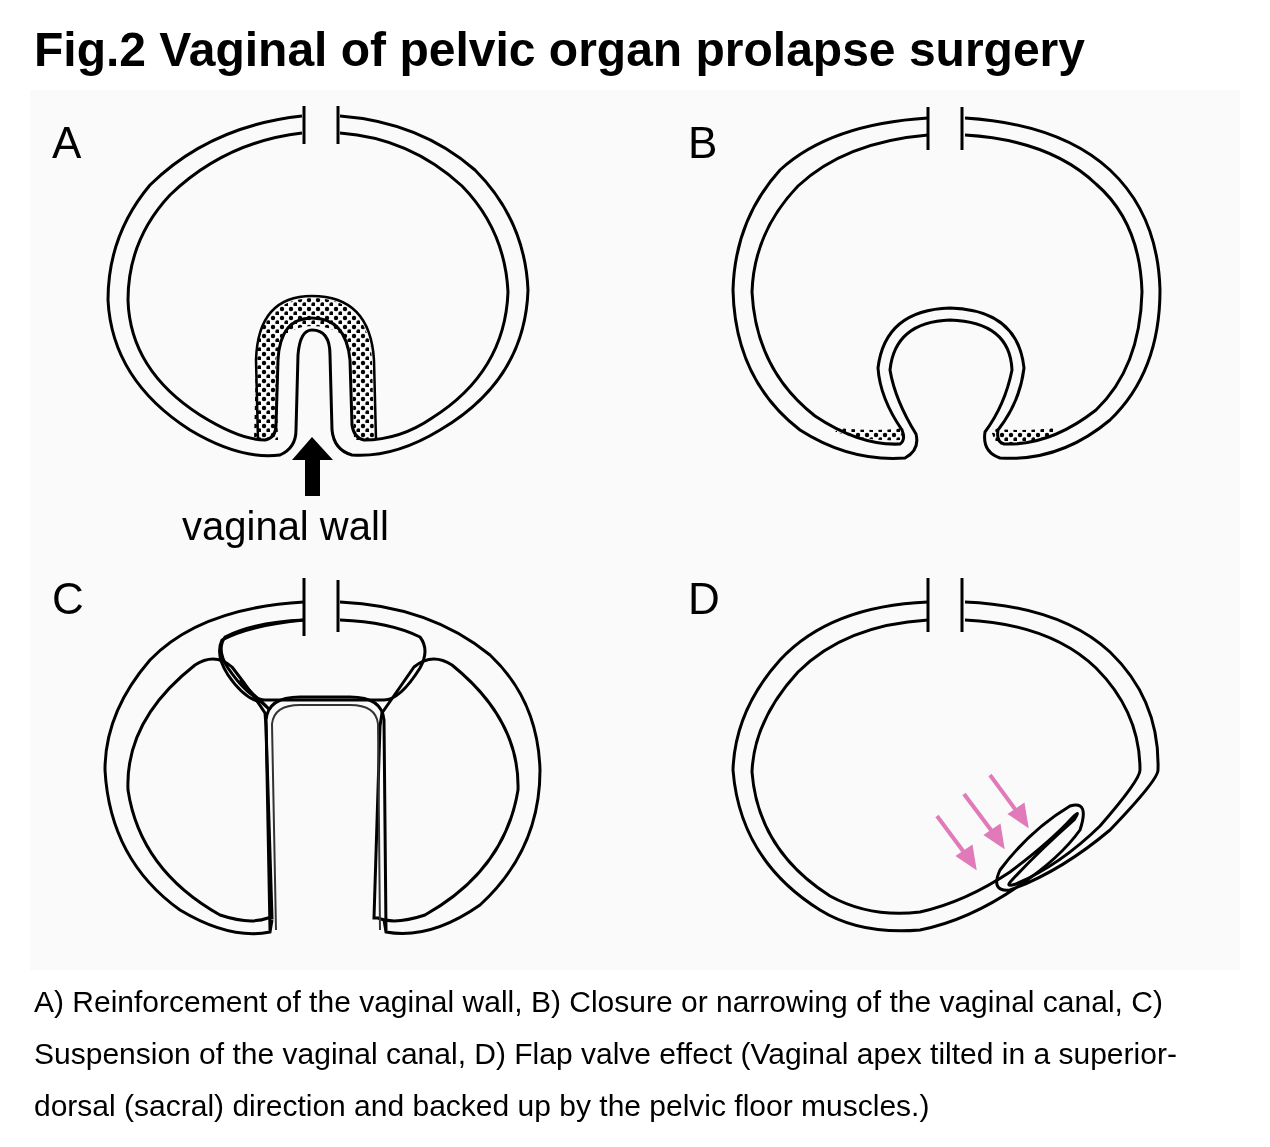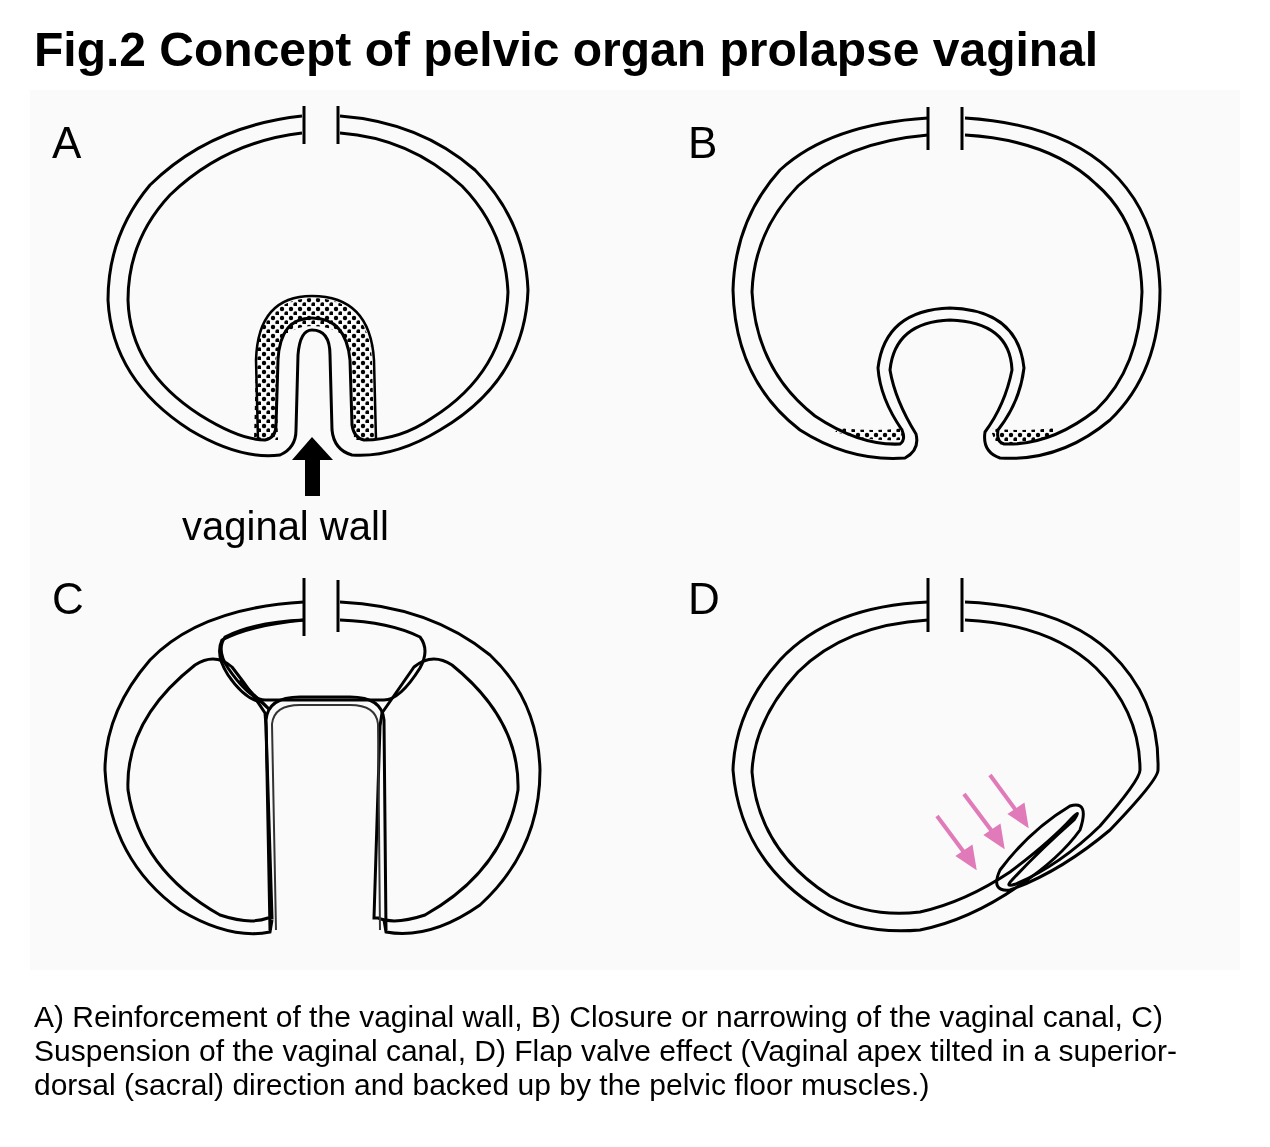--- a/index.html
+++ b/index.html
@@ -2,26 +2,26 @@
 <html><head>
 <meta charset="utf-8">
 <style>
   html, body { margin: 0; padding: 0; background: #ffffff; }
   body { width: 1270px; height: 1147px; position: relative; overflow: hidden; font-family: "Liberation Sans", sans-serif; color: #000; }
   .title { position: absolute; left: 34px; top: 22px; font-size: 48px; font-weight: bold; letter-spacing: 0px; white-space: nowrap; }
   .panel-bg { position: absolute; left: 30px; top: 90px; width: 1210px; height: 880px; background: #fafafa; }
   svg.fig { position: absolute; left: 0; top: 0; }
   .panel-label { position: absolute; font-size: 44px; font-weight: normal; }
   .annot { position: absolute; font-size: 40px; white-space: nowrap; }
-  .caption { position: absolute; left: 34px; top: 1000px; width: 1200px; font-size: 30px; line-height: 34px; }
+  .caption { position: absolute; left: 34px; top: 976px; width: 1200px; font-size: 30px; line-height: 52px; }
 </style>
 </head>
 <body>
 
-<div class="title">Fig.2 Concept of pelvic organ prolapse vaginal</div>
+<div class="title">Fig.2 Vaginal of pelvic organ prolapse surgery</div>
 <div class="panel-bg"></div>
 
 <svg class="fig" width="1270" height="1147" viewBox="0 0 1270 1147">
   <defs>
     <pattern id="dots" width="9" height="9" patternUnits="userSpaceOnUse">
       <circle cx="3" cy="3" r="2.2" fill="#000"></circle>
       <circle cx="7.5" cy="7.5" r="2.2" fill="#000"></circle>
     </pattern>
   </defs>
 

